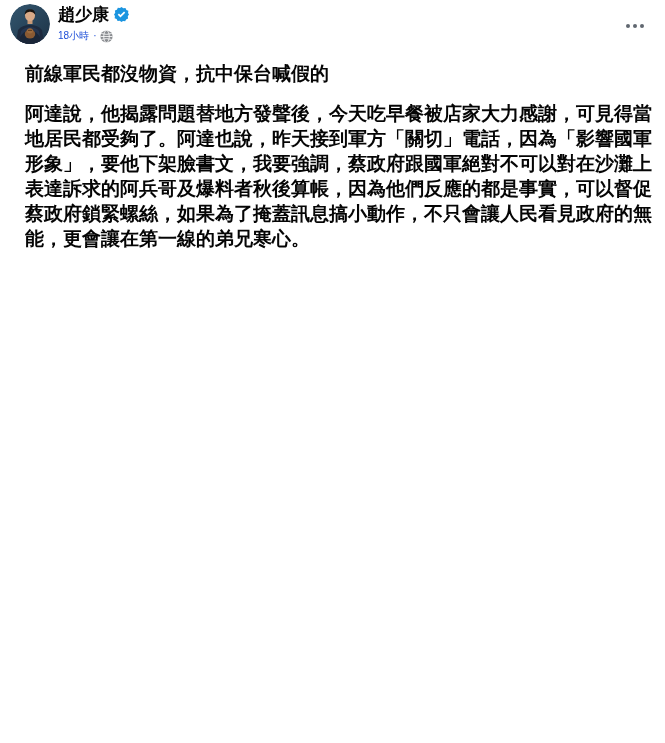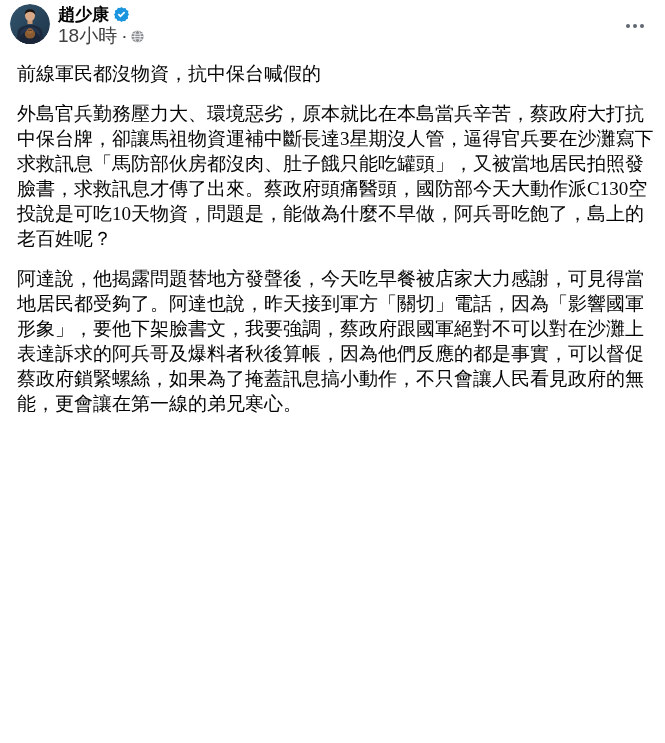--- a/index.html
+++ b/index.html
@@ -55,25 +55,25 @@
     line-height: 21px;
     cursor: pointer;
   }
   .verified-badge {
     width: 15px;
     height: 15px;
     display: inline-block;
   }
   .meta-row {
     display: flex;
-    align-items: flex-start;
+    align-items: center;
     gap: 4px;
     margin-top: 1px;
-    font-size: 19px;
-    color: #404040;
+    font-size: 10px;
+    color: #1d4ed8;
     line-height: 19px;
   }
   .meta-row .timestamp { cursor: pointer; }
   .globe-icon {
     width: 13px;
     height: 13px;
     display: inline-block;
     margin-top: 1px;
   }
   .more-button {
@@ -99,21 +99,22 @@
   .post-content {
     padding: 0 10px 0 10px;
     color: #050505;
     
     font-family: "Liberation Serif", "DejaVu Serif", serif;
     font-size: 19px;
     line-height: 25px;
     text-align: left;
   }
   .post-content p {
-    margin: 0 0 15px 7px;
+    margin: 0 0 15px 15px;
+    font-weight: bold;
   }
   .post-title {
     margin-top: 13px !important;
   }
 </style>
 </head>
 <body>
 
 <div class="post">
 
@@ -181,17 +182,16 @@
 
     <div class="more-button">
       <i></i>
         <i></i>
         <i></i>
     </div>
   </div>
 
   <div class="post-content">
     <p class="post-title">前線軍民都沒物資，抗中保台喊假的</p>
-    <p>外島官兵勤務壓力大、環境惡劣，原本就比在本島當兵辛苦，蔡政府大打抗中保台牌，卻讓馬祖物資運補中斷長達3星期沒人管，逼得官兵要在沙灘寫下求救訊息「馬防部伙房都沒肉、肚子餓只能吃罐頭」，又被當地居民拍照發臉書，求救訊息才傳了出來。蔡政府頭痛醫頭，國防部今天大動作派C130空投說是可吃10天物資，問題是，能做為什麼不早做，阿兵哥吃飽了，島上的老百姓呢？</p>
     <p>阿達說，他揭露問題替地方發聲後，今天吃早餐被店家大力感謝，可見得當地居民都受夠了。阿達也說，昨天接到軍方「關切」電話，因為「影響國軍形象」，要他下架臉書文，我要強調，蔡政府跟國軍絕對不可以對在沙灘上表達訴求的阿兵哥及爆料者秋後算帳，因為他們反應的都是事實，可以督促蔡政府鎖緊螺絲，如果為了掩蓋訊息搞小動作，不只會讓人民看見政府的無能，更會讓在第一線的弟兄寒心。</p>
   </div>
 
 </div>
 
 </body></html>

